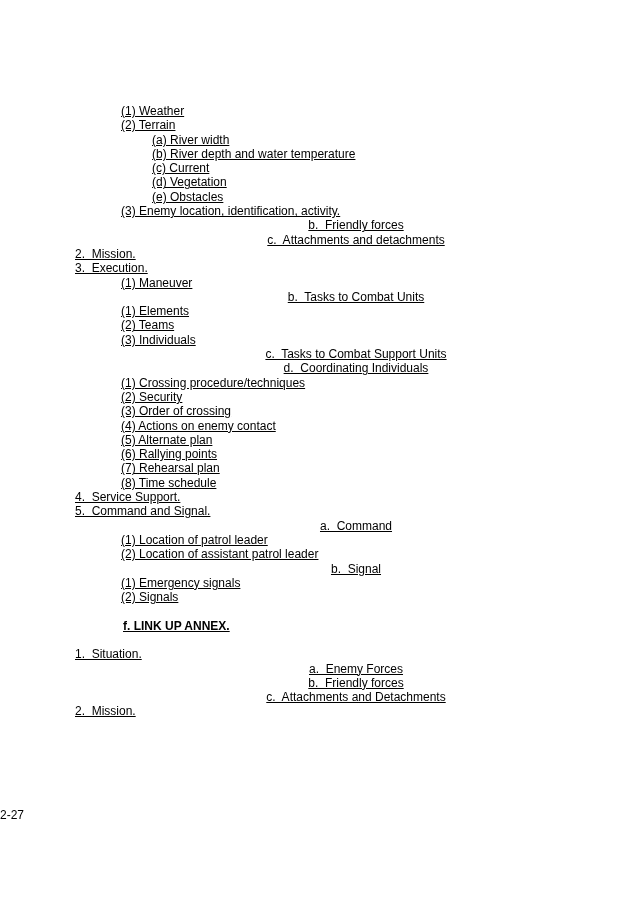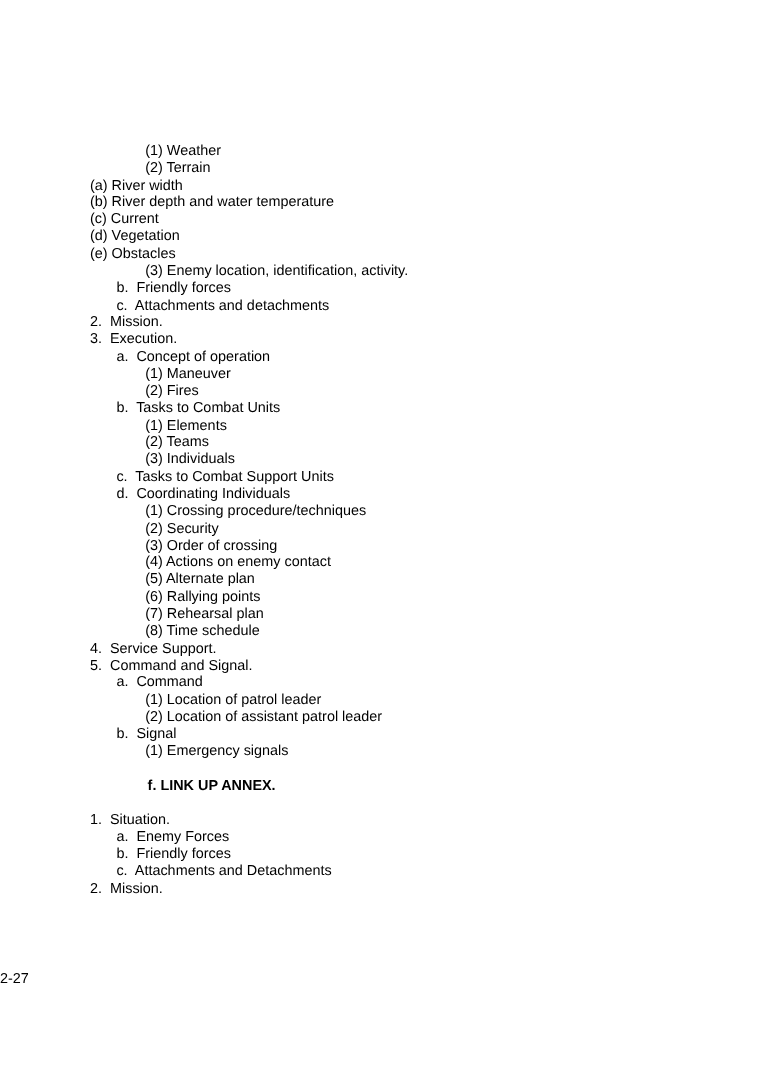--- a/index.html
+++ b/index.html
@@ -12,33 +12,34 @@
     width: 635px;
     height: 898px;
     background: #ffffff;
     color: #000000;
     font-family: "Liberation Sans", sans-serif;
     font-size: 12px;
     overflow: hidden;
   }
   .content {
     position: absolute;
-    top: 118px;
+    top: 104px;
     left: 75px;
     right: 20px;
     line-height: 14.3px;
+    text-decoration: underline;
   }
   .line {
     white-space: pre;
     min-height: 14.3px;
   }
   .indent-0 { margin-left: 0; }
-  .indent-1 { margin-left: 22px; }
+  .indent-1 { margin-left: 22px; text-align: center; }
   .indent-2 { margin-left: 46px; }
-  .indent-3 { }
+  .indent-3 { margin-left: 77px; }
   .bold { font-weight: bold; margin-left: 48px; }
   .page-number {
     position: absolute;
     top: 808px;
     left: 0;
     width: 100%;
     line-height: 14.3px;
   }
 </style>
 </head>
@@ -51,23 +52,21 @@
       <div class="line indent-3">(a) River width</div>
       <div class="line indent-3">(b) River depth and water temperature</div>
       <div class="line indent-3">(c) Current</div>
       <div class="line indent-3">(d) Vegetation</div>
       <div class="line indent-3">(e) Obstacles</div>
       <div class="line indent-2">(3) Enemy location, identification, activity.</div>
       <div class="line indent-1">b.  Friendly forces</div>
       <div class="line indent-1">c.  Attachments and detachments</div>
       <div class="line indent-0">2.  Mission.</div>
       <div class="line indent-0">3.  Execution.</div>
-      <div class="line indent-1">a.  Concept of operation</div>
       <div class="line indent-2">(1) Maneuver</div>
-      <div class="line indent-2">(2) Fires</div>
       <div class="line indent-1">b.  Tasks to Combat Units</div>
       <div class="line indent-2">(1) Elements</div>
       <div class="line indent-2">(2) Teams</div>
       <div class="line indent-2">(3) Individuals</div>
       <div class="line indent-1">c.  Tasks to Combat Support Units</div>
       <div class="line indent-1">d.  Coordinating Individuals</div>
       <div class="line indent-2">(1) Crossing procedure/techniques</div>
       <div class="line indent-2">(2) Security</div>
       <div class="line indent-2">(3) Order of crossing</div>
       <div class="line indent-2">(4) Actions on enemy contact</div>
@@ -75,20 +74,21 @@
       <div class="line indent-2">(6) Rallying points</div>
       <div class="line indent-2">(7) Rehearsal plan</div>
       <div class="line indent-2">(8) Time schedule</div>
       <div class="line indent-0">4.  Service Support.</div>
       <div class="line indent-0">5.  Command and Signal.</div>
       <div class="line indent-1">a.  Command</div>
       <div class="line indent-2">(1) Location of patrol leader</div>
       <div class="line indent-2">(2) Location of assistant patrol leader</div>
       <div class="line indent-1">b.  Signal</div>
       <div class="line indent-2">(1) Emergency signals</div>
+      <div class="line indent-2">(2) Signals</div>
       <div class="line indent-0"></div>
       <div class="line indent-0 bold">f. LINK UP ANNEX.</div>
       <div class="line indent-0"></div>
       <div class="line indent-0">1.  Situation.</div>
       <div class="line indent-1">a.  Enemy Forces</div>
       <div class="line indent-1">b.  Friendly forces</div>
       <div class="line indent-1">c.  Attachments and Detachments</div>
       <div class="line indent-0">2.  Mission.</div>
     </div>
   <div class="page-number">2-27</div>

